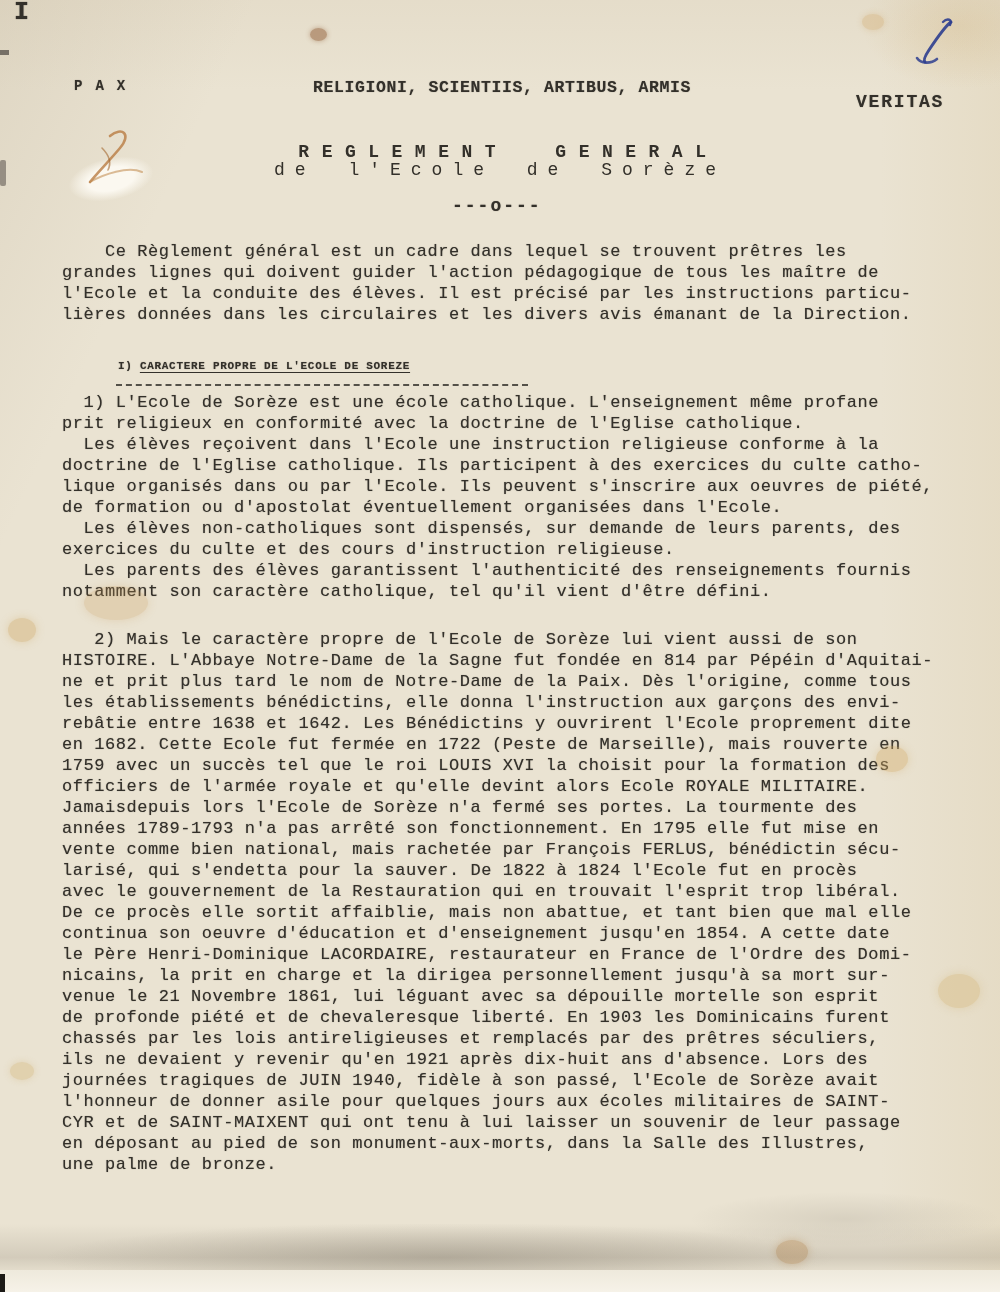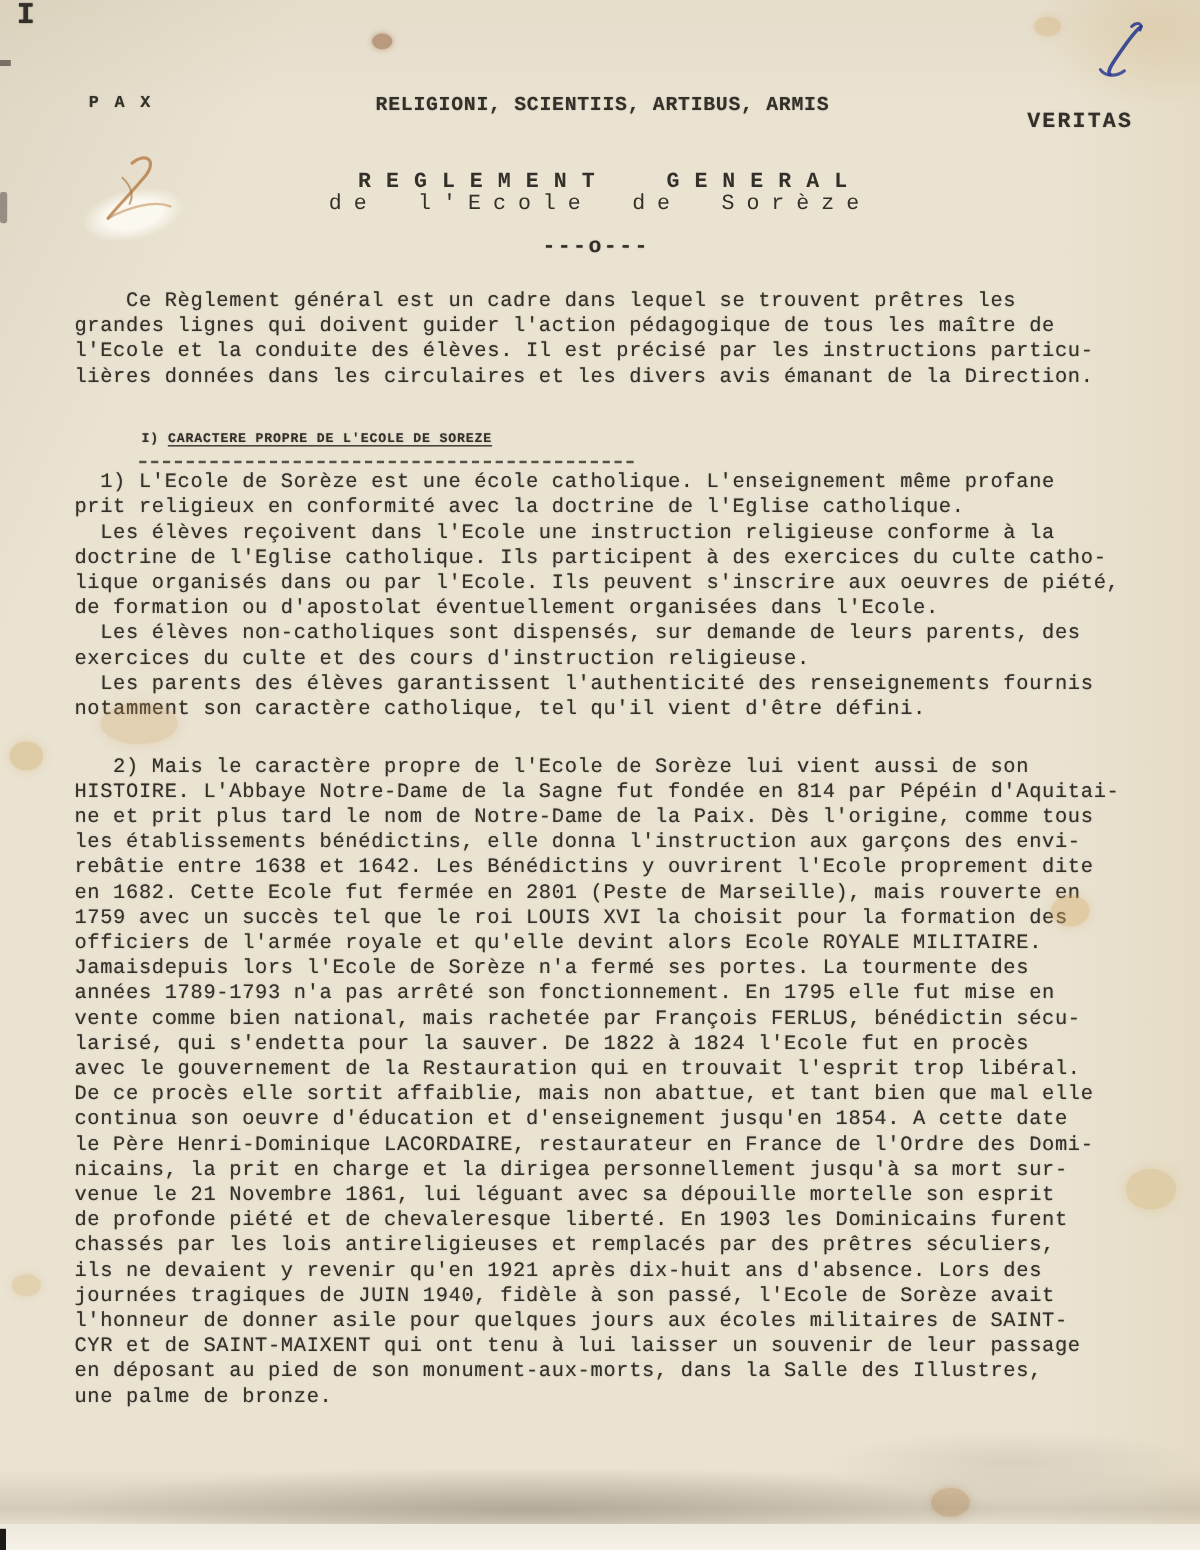--- a/index.html
+++ b/index.html
@@ -100,21 +100,21 @@
       <div class="tw">  Les parents des élèves garantissent l'authenticité des renseignements fournis</div>
       <div class="tw">notamment son caractère catholique, tel qu'il vient d'être défini.</div>
     </div>
 
   <div id="para2" class="block">
       <div class="tw">   2) Mais le caractère propre de l'Ecole de Sorèze lui vient aussi de son</div>
       <div class="tw">HISTOIRE. L'Abbaye Notre-Dame de la Sagne fut fondée en 814 par Pépéin d'Aquitai-</div>
       <div class="tw">ne et prit plus tard le nom de Notre-Dame de la Paix. Dès l'origine, comme tous</div>
       <div class="tw">les établissements bénédictins, elle donna l'instruction aux garçons des envi-</div>
       <div class="tw">rebâtie entre 1638 et 1642. Les Bénédictins y ouvrirent l'Ecole proprement dite</div>
-      <div class="tw">en 1682. Cette Ecole fut fermée en 2801 (Peste de Marseille), mais rouverte en</div>
+      <div class="tw">en 1682. Cette Ecole fut fermée en 1722 (Peste de Marseille), mais rouverte en</div>
       <div class="tw">1759 avec un succès tel que le roi LOUIS XVI la choisit pour la formation des</div>
       <div class="tw">officiers de l'armée royale et qu'elle devint alors Ecole ROYALE MILITAIRE.</div>
       <div class="tw">Jamaisdepuis lors l'Ecole de Sorèze n'a fermé ses portes. La tourmente des</div>
       <div class="tw">années 1789-1793 n'a pas arrêté son fonctionnement. En 1795 elle fut mise en</div>
       <div class="tw">vente comme bien national, mais rachetée par François FERLUS, bénédictin sécu-</div>
       <div class="tw">larisé, qui s'endetta pour la sauver. De 1822 à 1824 l'Ecole fut en procès</div>
       <div class="tw">avec le gouvernement de la Restauration qui en trouvait l'esprit trop libéral.</div>
       <div class="tw">De ce procès elle sortit affaiblie, mais non abattue, et tant bien que mal elle</div>
       <div class="tw">continua son oeuvre d'éducation et d'enseignement jusqu'en 1854. A cette date</div>
       <div class="tw">le Père Henri-Dominique LACORDAIRE, restaurateur en France de l'Ordre des Domi-</div>

